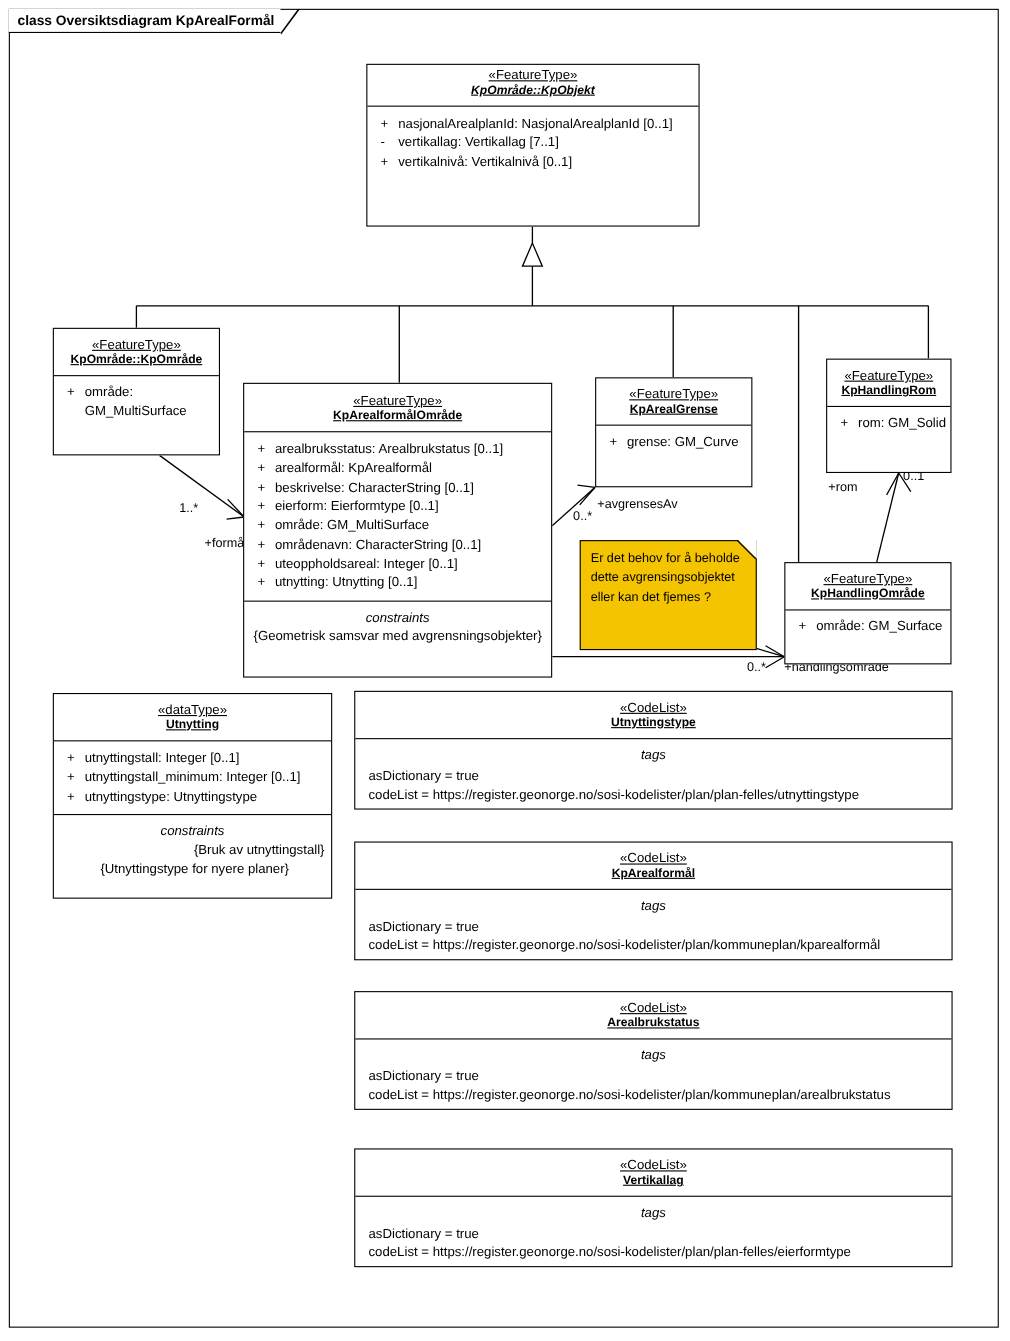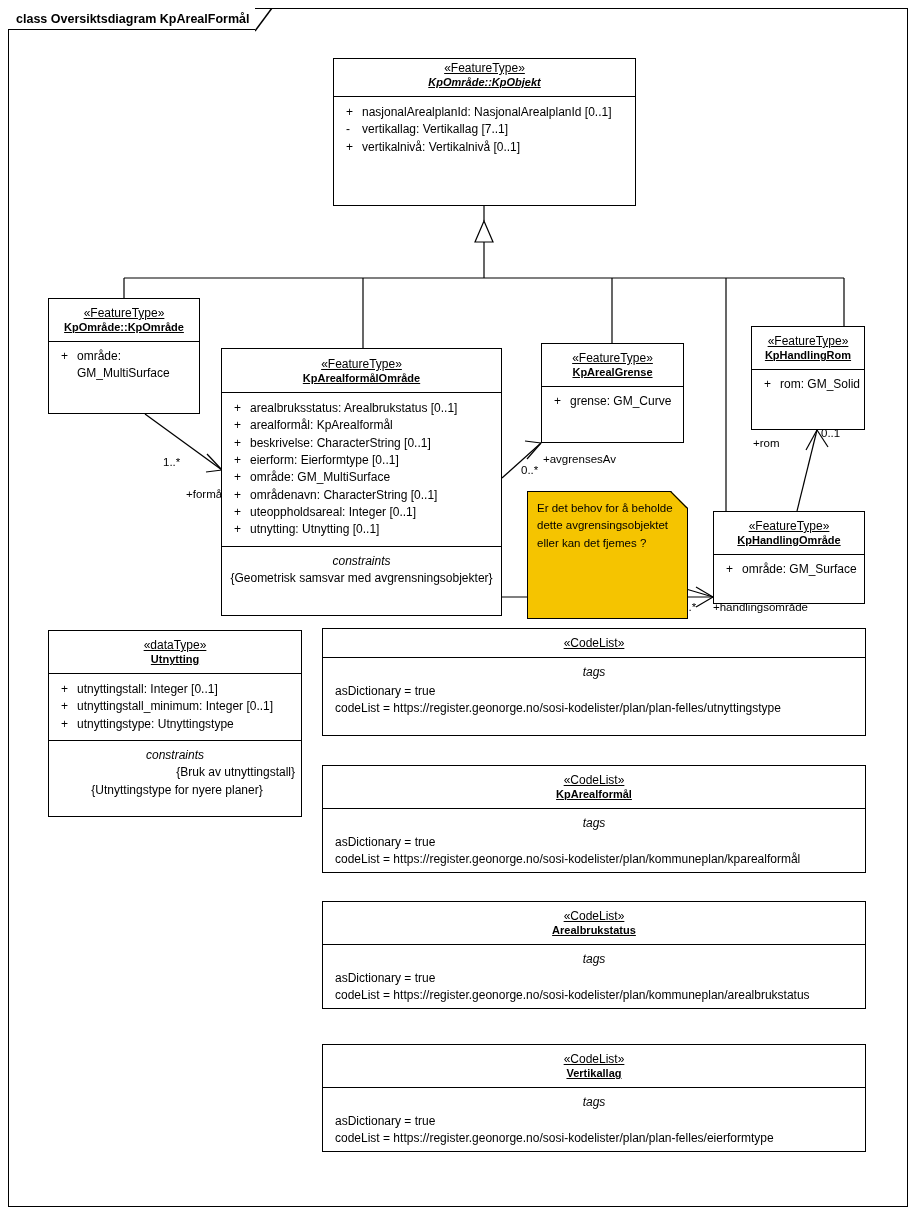--- a/index.html
+++ b/index.html
@@ -378,20 +378,21 @@
     <div class="sect" style="padding-top:6px;">
       <div class="constraints-title">constraints</div>
       <div class="constraint-line" style="text-align:right; padding-left:4px;">{Bruk av utnyttingstall}</div>
       <div class="constraint-line" style="text-align:center; padding-left:4px;">{Utnyttingstype for nyere planer}</div>
     </div>
   </div>
 
   <div class="uml" style="left:322px; top:628px; width:544px; height:108px;">
     <div class="hdr" style="padding-top:7px;">
       <div class="stereo">«CodeList»</div>
+      <div class="cname">Utnyttingstype</div>
     </div>
     <div class="sect" style="padding-top:5px;">
       <div class="tags-title">tags</div>
       <div class="tag-line">asDictionary = true</div>
       <div class="tag-line">codeList = https://register.geonorge.no/sosi-kodelister/plan/plan-felles/utnyttingstype</div>
     </div>
   </div>
 
   <div class="uml" style="left:322px; top:765px; width:544px; height:108px;">
     <div class="hdr" style="padding-top:7px;">
@@ -422,21 +423,21 @@
       <div class="stereo">«CodeList»</div>
       <div class="cname">Vertikallag</div>
     </div>
     <div class="sect" style="padding-top:5px;">
       <div class="tags-title">tags</div>
       <div class="tag-line">asDictionary = true</div>
       <div class="tag-line">codeList = https://register.geonorge.no/sosi-kodelister/plan/plan-felles/eierformtype</div>
     </div>
   </div>
 
-  <div class="note" style="left:527px; top:491px; width:161px; height:128px;">
+  <div class="note" style="left:527px; top:491px; width:161px; height:100px;">
     <div class="fold"></div>
     <div class="fold-edge">
       <svg width="18" height="18" viewBox="0 0 18 18">
           <path d="M0,0 L17,17" stroke="#000" stroke-width="1.2" fill="none"></path>
         </svg>
     </div>
     <div>Er det behov for å beholde dette avgrensingsobjektet eller kan det fjemes ?</div>
   </div>
 
 </div>

